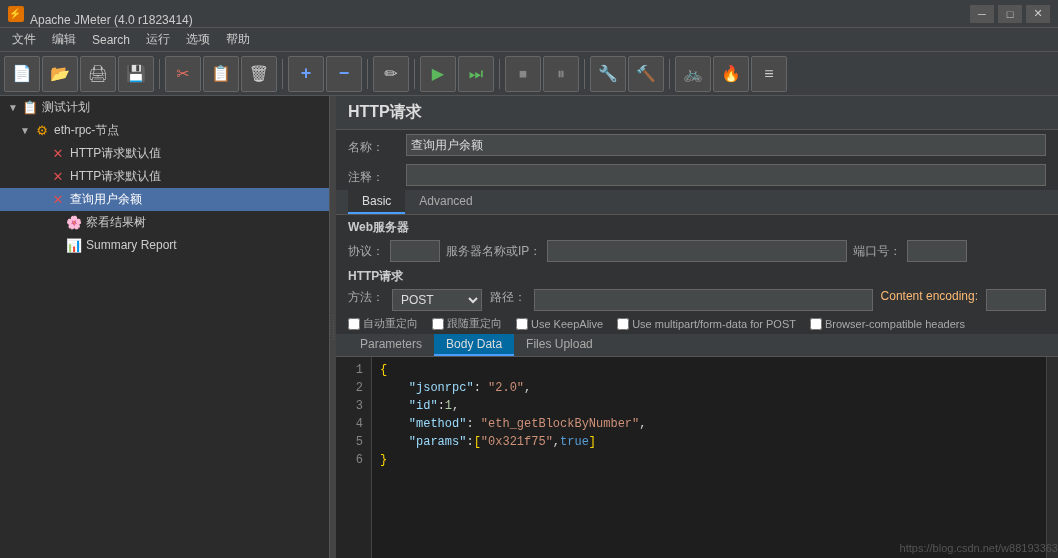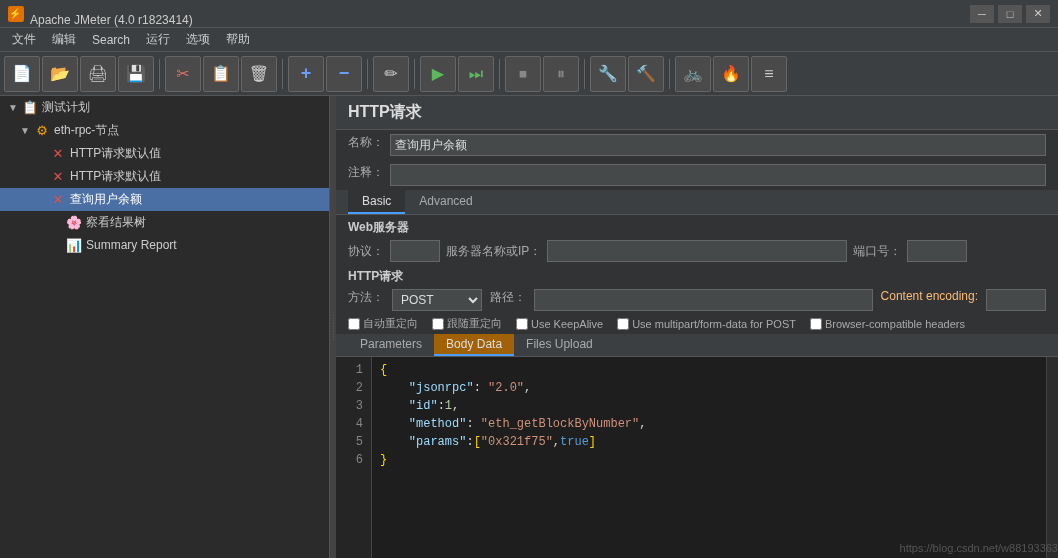--- a/index.html
+++ b/index.html
@@ -147,23 +147,23 @@
       padding: 6px 12px;
       font-size: 16px;
       color: #ddd;
       border-bottom: 1px solid #555;
       font-weight: bold;
     }
 
     
     .form-row {
       display: flex;
-      align-items: flex-start;
+      align-items: flex-end;
       padding: 4px 12px;
-      gap: 6px;
+      gap: 22px;
     }
     .form-label {
       color: #aaa;
       font-size: 12px;
       white-space: nowrap;
     }
     .form-input {
       flex: 1;
       background: #45494a;
       border: 1px solid #666;
@@ -279,21 +279,21 @@
     .sub-tab {
       padding: 3px 12px;
       cursor: pointer;
       font-size: 12px;
       color: #aaa;
       border-bottom: 2px solid transparent;
     }
     .sub-tab.active {
       color: #ddd;
       border-bottom: 2px solid #4a9eff;
-      background: #a16207;
+      background: #0369a1;
     }
 
     
     .code-editor {
       flex: 1;
       background: #1e1e1e;
       display: flex;
       overflow: hidden;
       font-family: 'Courier New', monospace;
       font-size: 12px;

